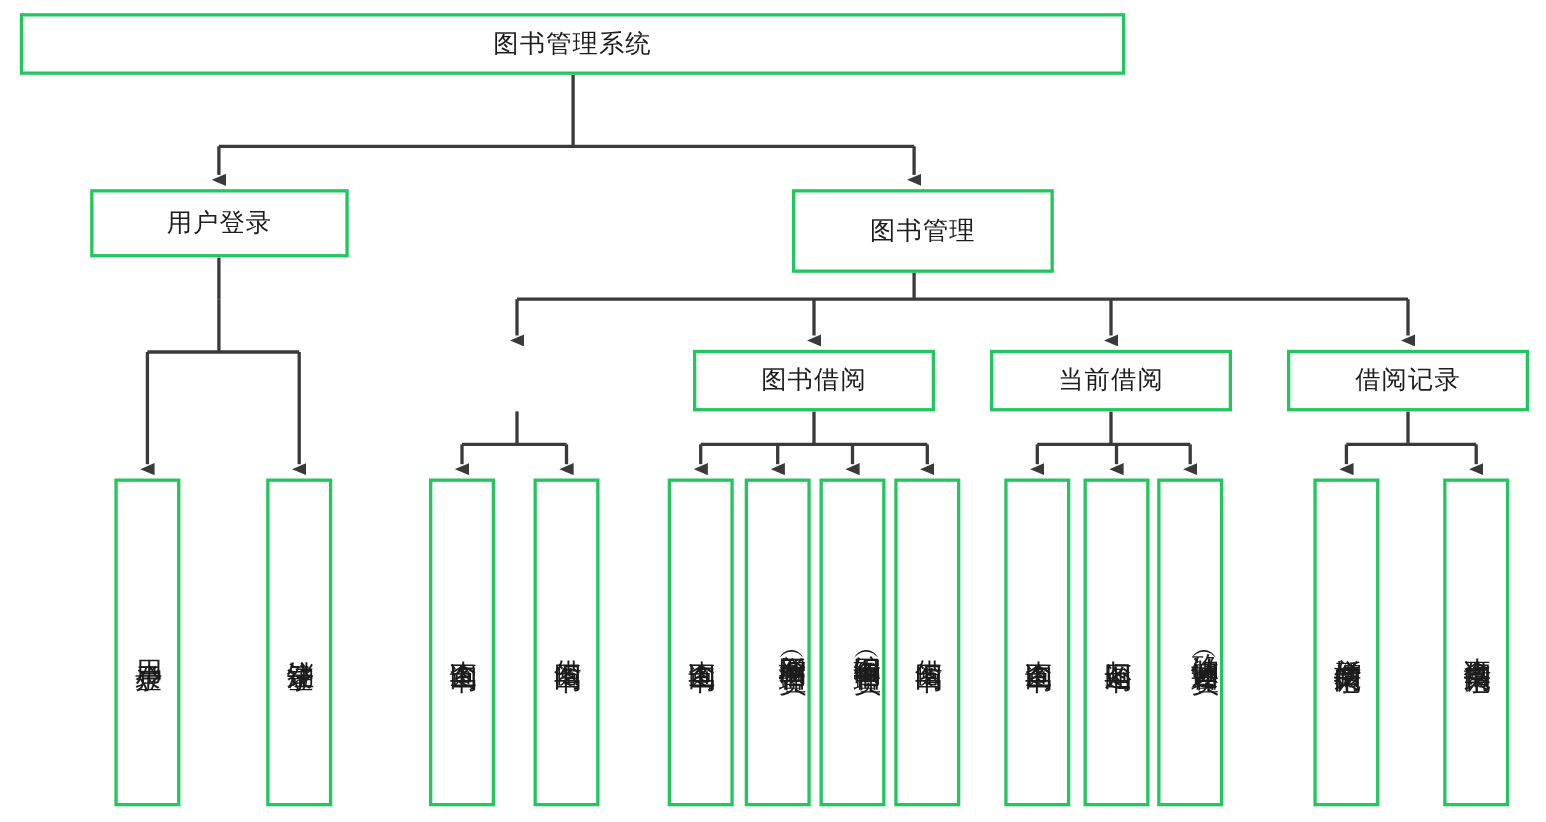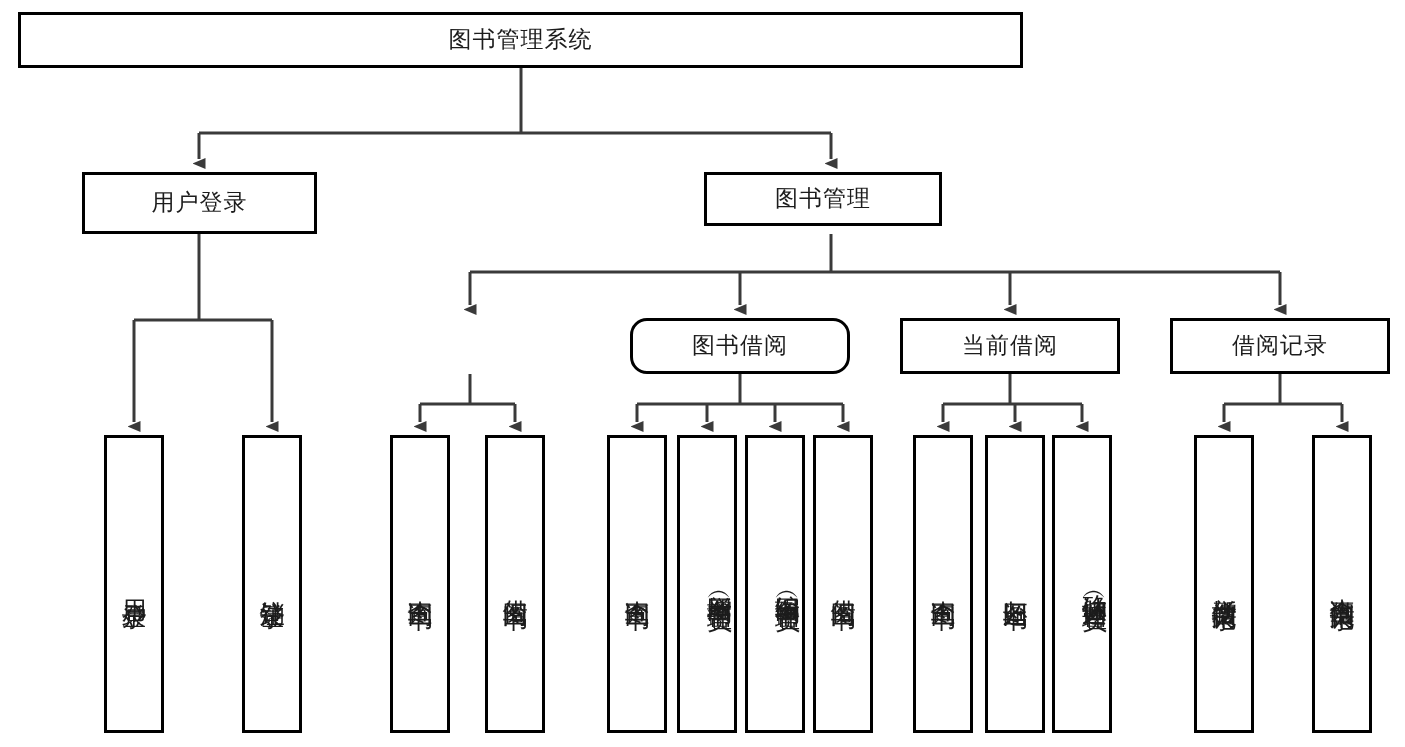--- a/index.html
+++ b/index.html
@@ -22,21 +22,21 @@
     left: 0;
     top: 0;
     width: 1405px;
     height: 747px;
     pointer-events: none;
   }
   .node {
     position: absolute;
     box-sizing: border-box;
     background: #ffffff;
-    border: 3px solid #000000;
+    border: 3px solid #22c55e;
     display: flex;
     align-items: center;
     justify-content: center;
     color: #1c1c1c;
     line-height: 1.18;
   }
   .node.horiz {
     font-size: 23px;
     letter-spacing: 1px;
   }
@@ -127,25 +127,25 @@
     </g>
   </svg>
 
   <div class="node horiz" style="left:18px; top:12px; width:1005px; height:56px;">
     <span class="label">图书管理系统</span>
   </div>
 
   <div class="node horiz" style="left:82px; top:172px; width:235px; height:62px;">
     <span class="label">用户登录</span>
   </div>
-  <div class="node horiz" style="left:704px; top:172px; width:238px; height:54px;">
+  <div class="node horiz" style="left:720px; top:172px; width:238px; height:76px;">
     <span class="label">图书管理</span>
   </div>
 
-  <div class="node horiz" style="left:630px; top:318px; width:220px; height:56px;border-radius:17px;">
+  <div class="node horiz" style="left:630px; top:318px; width:220px; height:56px;">
     <span class="label">图书借阅</span>
   </div>
   <div class="node horiz" style="left:900px; top:318px; width:220px; height:56px;">
     <span class="label">当前借阅</span>
   </div>
   <div class="node horiz" style="left:1170px; top:318px; width:220px; height:56px;">
     <span class="label">借阅记录</span>
   </div>
 
   <div class="node vert mid-align" style="left:104px; top:435px; width:60px; height:298px;">

